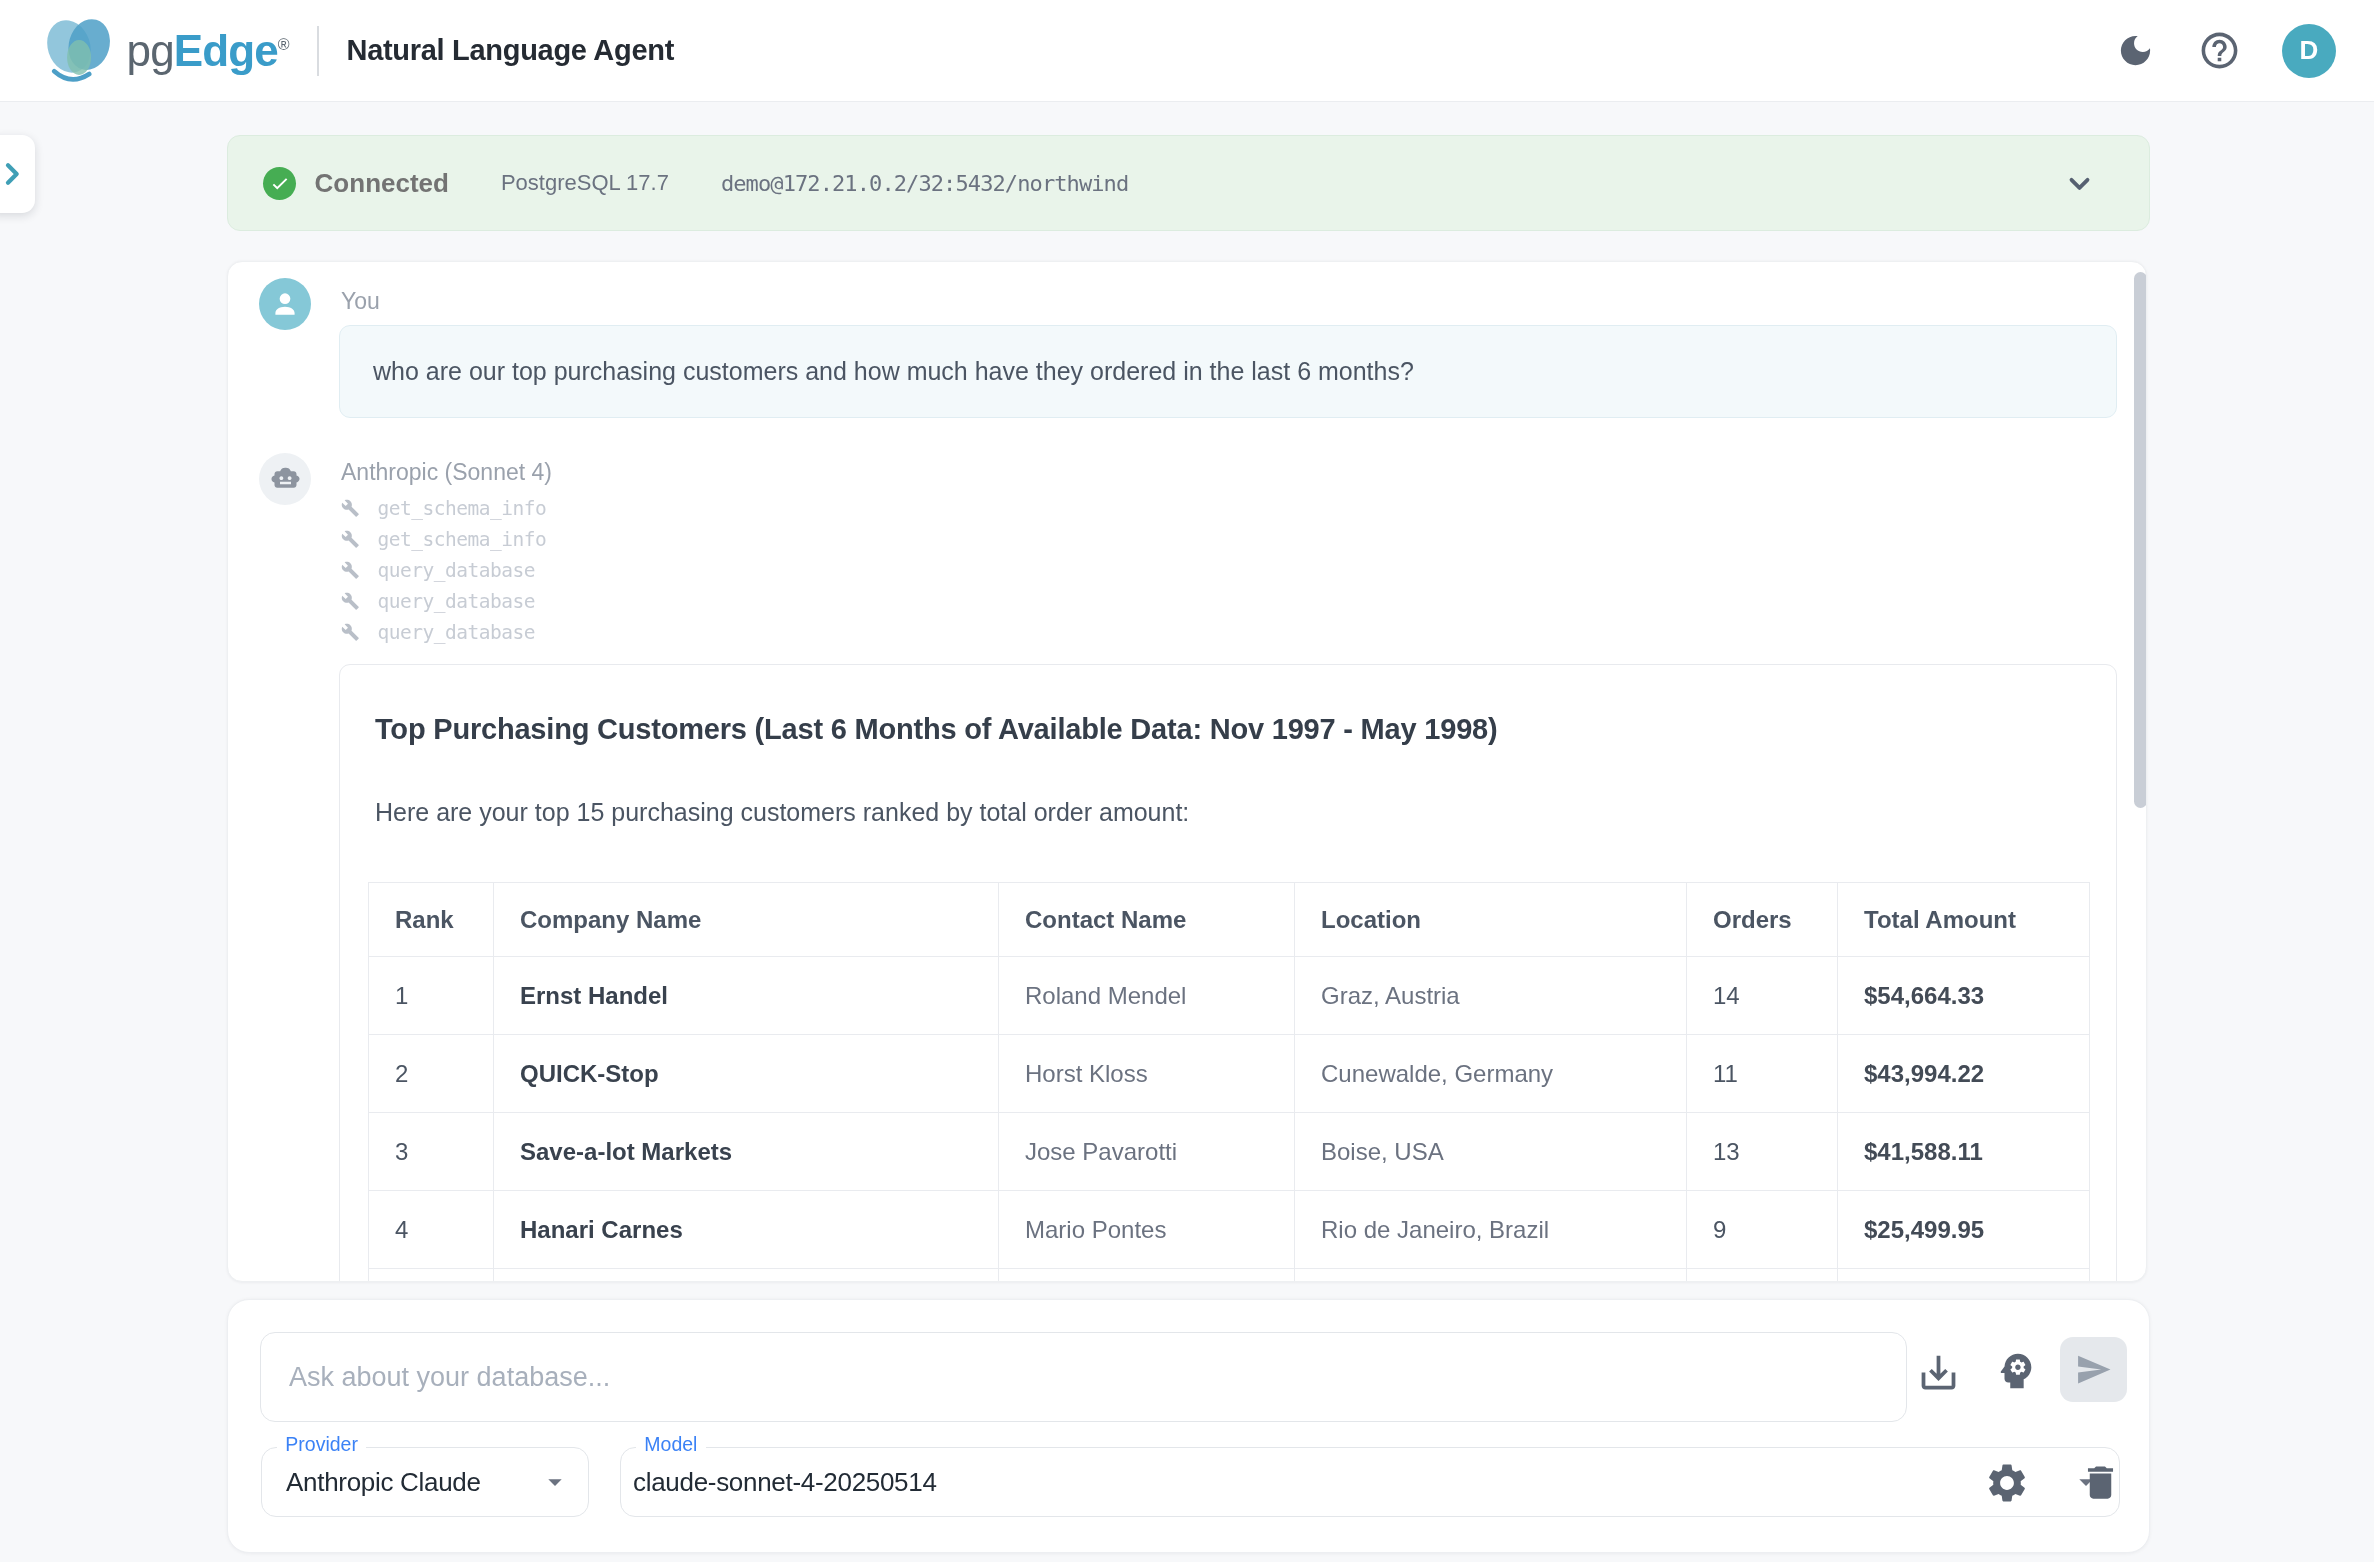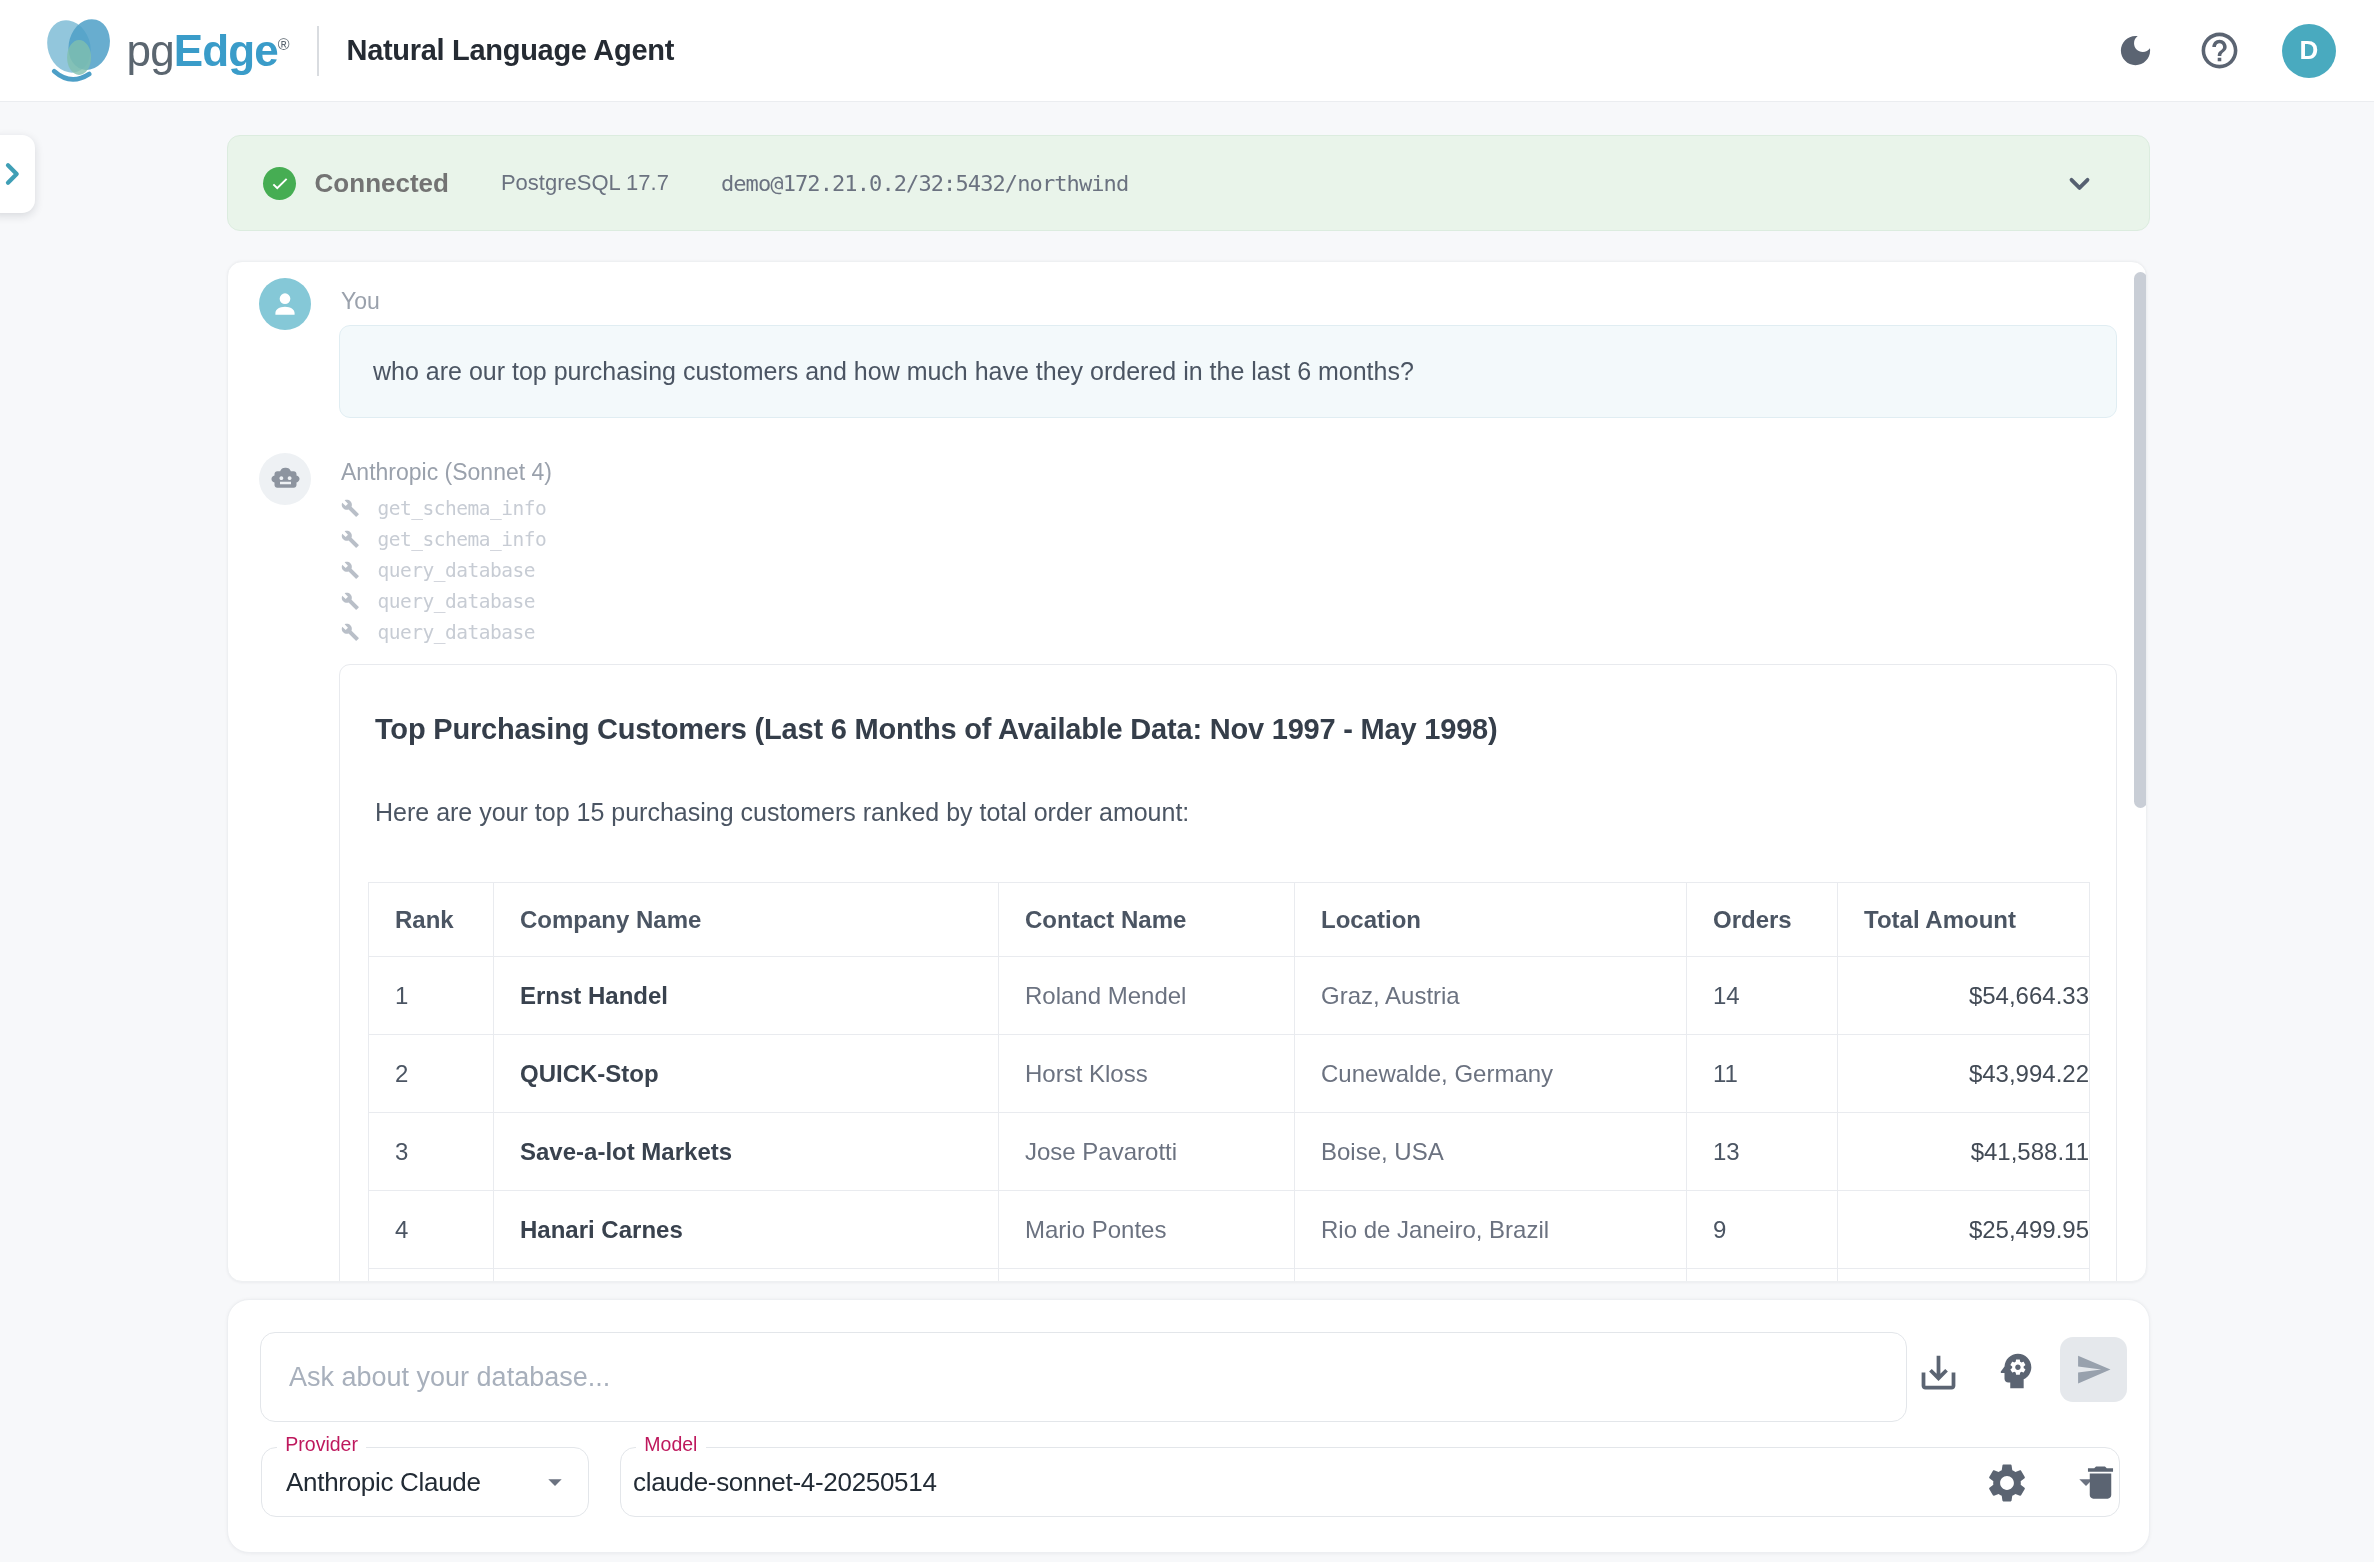--- a/index.html
+++ b/index.html
@@ -95,21 +95,21 @@
   .response-intro { margin:52px 35px 0 35px; font-size:25px; color:#4b5563; }
   .data-table {
     margin:55px 29px 0 28px; width:1722px; border-collapse:collapse; table-layout:fixed;
   }
   .data-table th, .data-table td { border:0.9px solid #e9ebef; text-align:left; padding-left:26px; }
   .data-table th { height:74px; font-size:24px; font-weight:600; color:#4b5563; }
   .data-table td { height:78px; font-size:24px; color:#6b7280; }
   .data-table td:nth-child(1) { color:#4b5563; }
   .data-table td:nth-child(2) { font-weight:700; color:#39424e; }
   .data-table td:nth-child(5) { color:#4b5563; }
-  .data-table td:nth-child(6) { font-weight:400; color:#434b56;text-align:right; }
+  .data-table td:nth-child(6) { font-weight:700; color:#434b56; }
   .scroll-thumb {
     position:absolute; left:1906px; top:10.2px; width:13px; height:536px;
     background:#c9ced6; border-radius:7.4px;
   }
   
   .composer {
     position:absolute; left:227px; top:1299px; width:1923px; height:254px;
     background:#fff; border:0.9px solid #edeff2; border-radius:22px;
     box-shadow:0 0.9px 3.7px rgba(16,24,40,0.05);
   }
@@ -128,21 +128,21 @@
   }
   .select-field {
     position:absolute; top:147px; height:70px;
     border:1.9px solid #e3e6ea; border-radius:15px; background:#fff;
     display:flex; align-items:center; cursor:pointer;
   }
   .provider-field { left:33px; width:328px; padding-left:24px; }
   .model-field { left:392px; width:1500px; padding-left:12px; }
   .field-label {
     position:absolute; top:-15px; left:15px; background:#fff; padding:0 8.3px;
-    font-size:19.5px; color:#be185d;
+    font-size:19.5px; color:#3b82f6;
   }
   .field-value { font-size:26px; color:#222b35; letter-spacing:-0.3px; }
   .field-caret { position:absolute; right:16.7px; top:50%; transform:translateY(-50%); }
   .gear-btn { left:1756px; top:160px; }
   .trash-btn { left:1851px; top:161px; }
   svg { display:block; }
 </style>
 </head>
 <body>
 

